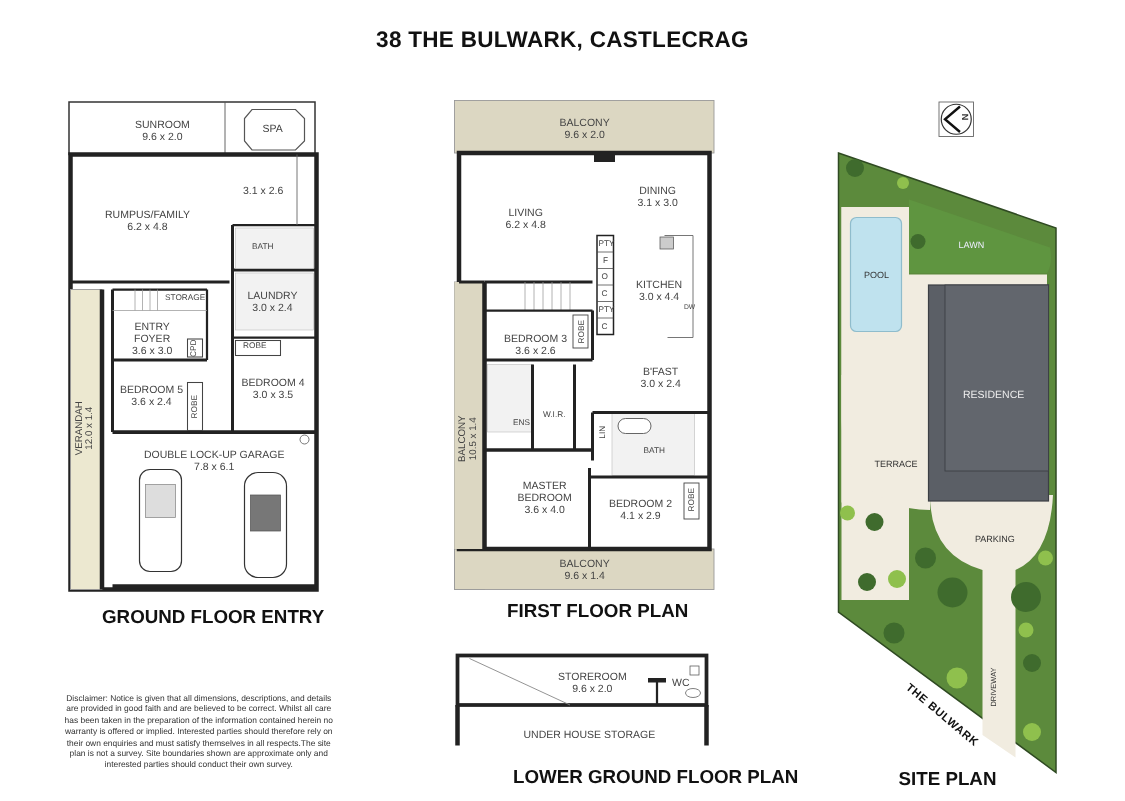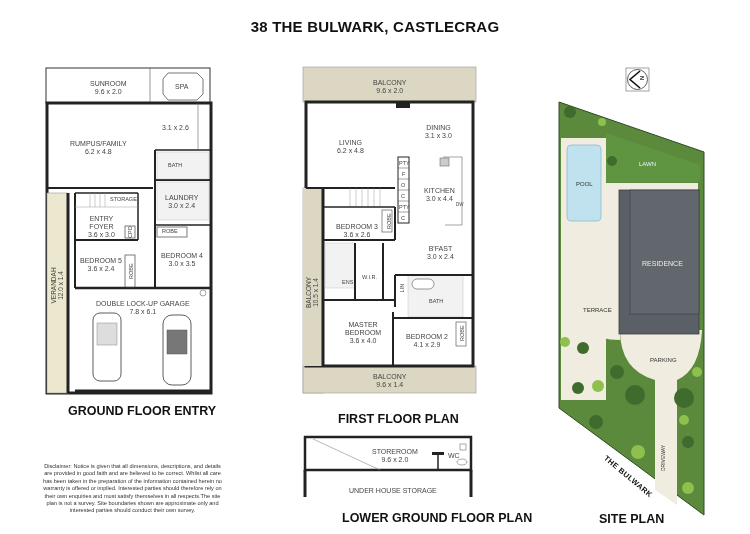--- a/index.html
+++ b/index.html
@@ -218,21 +218,21 @@
 </div>
 <div class="room" style="left:406px;top:333px;">
   <div>BEDROOM 2</div>
   <div>4.1 x 2.9</div>
 </div>
 <div class="room small vtext" style="left:454px;top:330px;">ROBE</div>
 <div class="room" style="left:373px;top:373px;">
   <div>BALCONY</div>
   <div>9.6 x 1.4</div>
 </div>
-<div class="plan-label" style="left:338px;top:412px;">FIRST FLOOR PLAN</div>
+<div class="plan-label" style="left:338px;top:400px;">FIRST FLOOR PLAN</div>
 
 <svg width="750" height="534">
   <rect x="305" y="437" width="166" height="33" fill="#fff" stroke="#222" stroke-width="2.5"></rect>
   <line x1="305" y1="470" x2="305" y2="497" stroke="#222" stroke-width="3"></line>
   <line x1="471" y1="470" x2="471" y2="497" stroke="#222" stroke-width="3"></line>
   <line x1="313" y1="439" x2="380" y2="470" stroke="#888" stroke-width="0.6"></line>
   <line x1="438" y1="453" x2="438" y2="470" stroke="#222" stroke-width="1.5"></line>
   <rect x="432" y="452" width="12" height="3" fill="#222"></rect>
   <rect x="460" y="444" width="6" height="6" fill="#fff" stroke="#555" stroke-width="0.5"></rect>
   <ellipse cx="462" cy="462" rx="5" ry="3" fill="#fff" stroke="#555" stroke-width="0.5"></ellipse>

